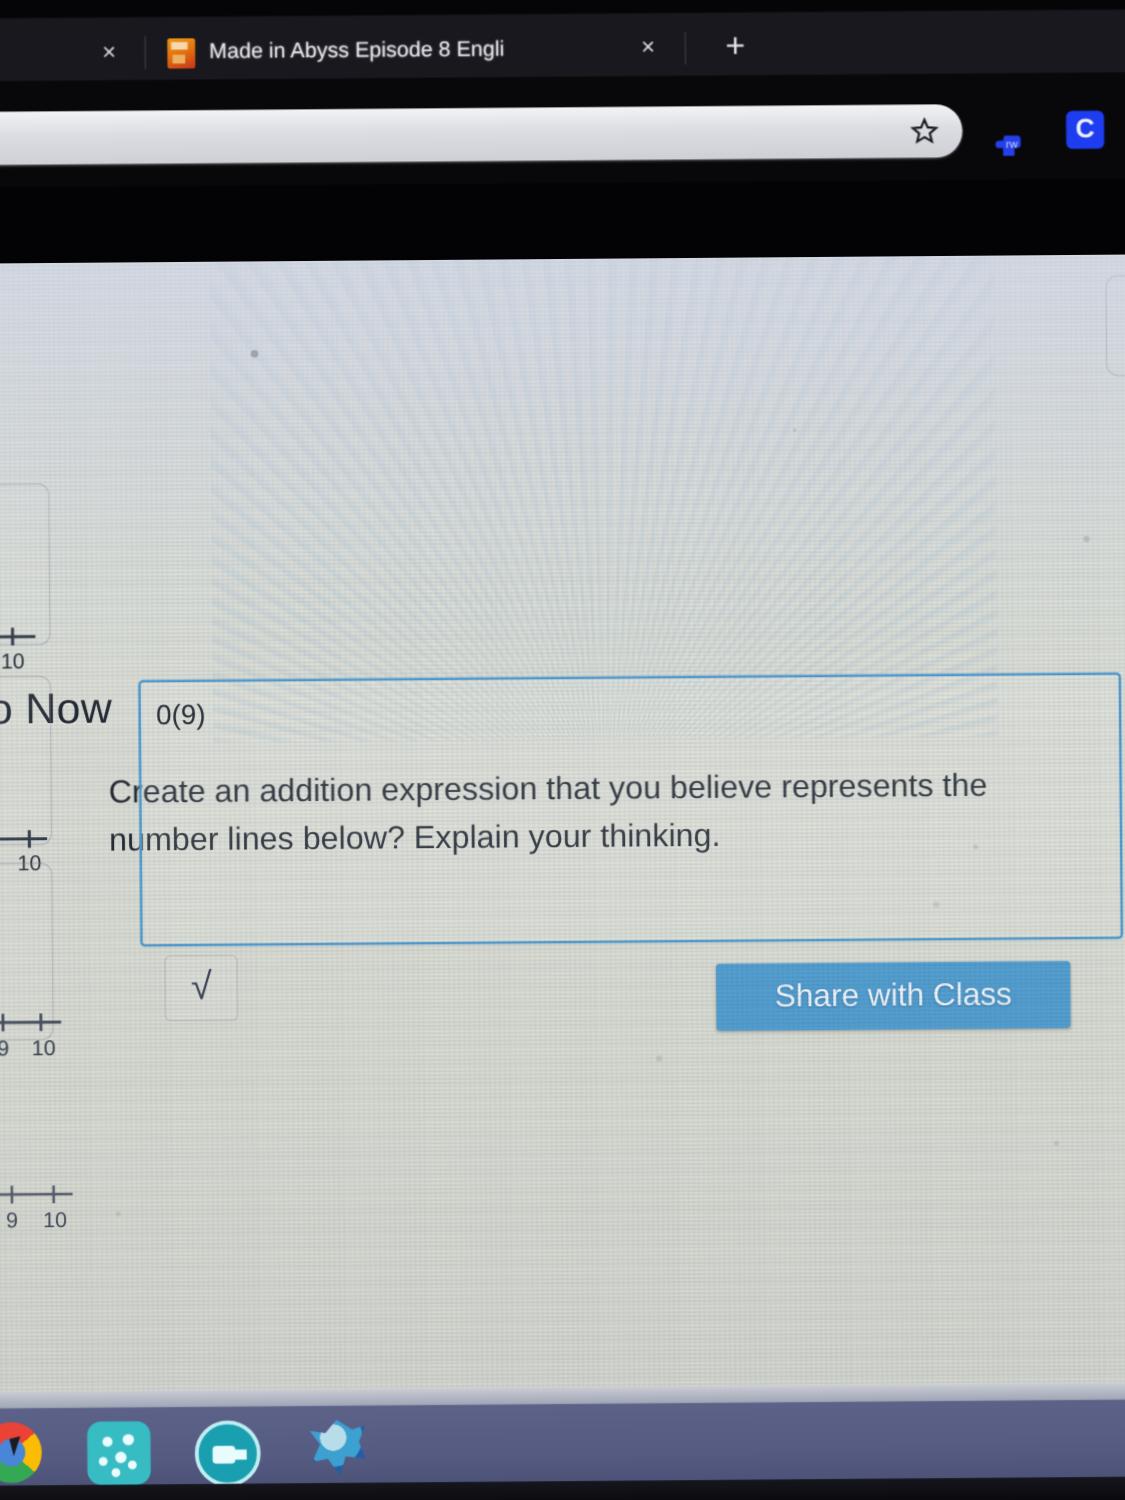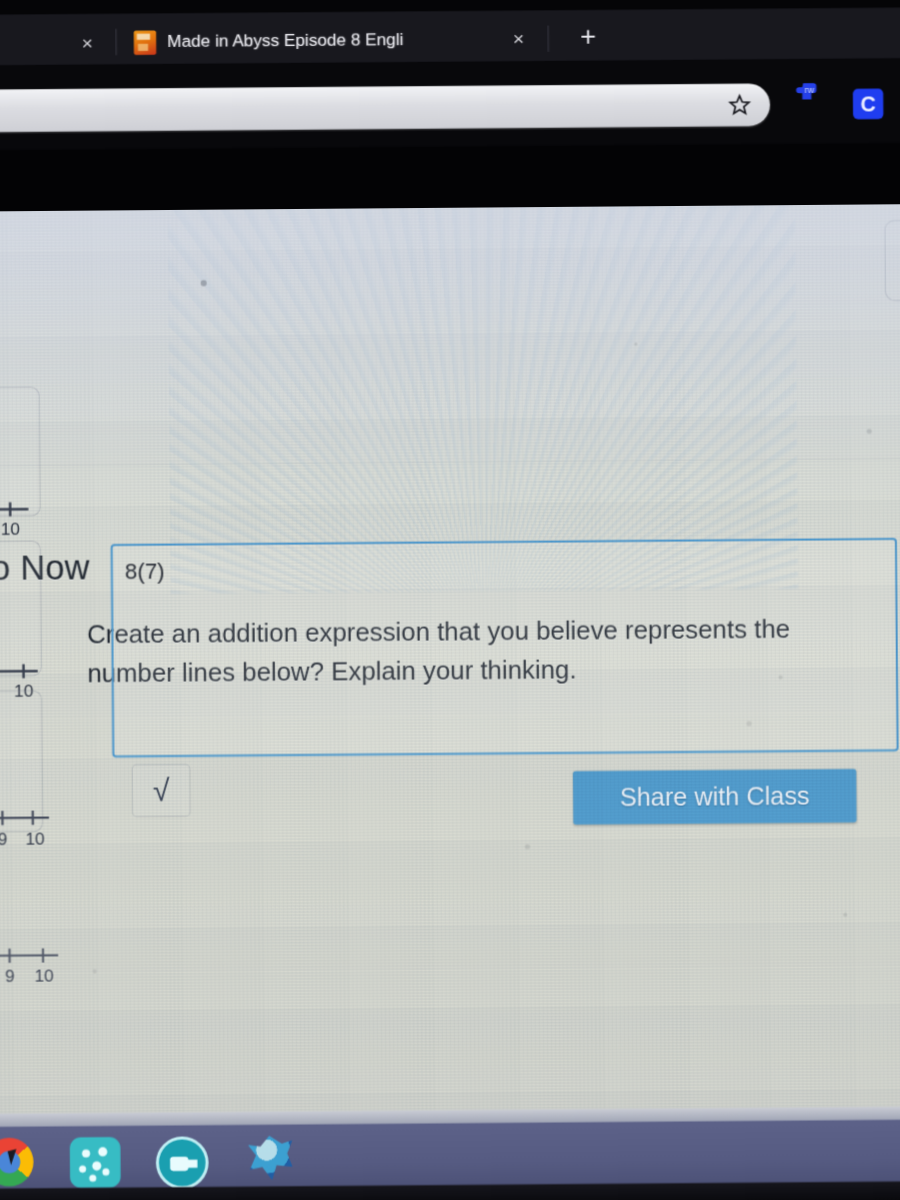--- a/index.html
+++ b/index.html
@@ -71,21 +71,21 @@
   .omnibox{
     position:absolute;left:-60px;top:92px;width:830px;height:42px;
     border-radius:21px;
     background:linear-gradient(180deg,#f2f3f6 0%,#dcdde2 45%,#cfd0d6 100%);
     box-shadow:0 1px 2px rgba(255,255,255,.25);
   }
   .star-icon{
     position:absolute;right:18px;top:9px;width:24px;height:24px;color:#1d1d22;
   }
   .ext-rw{
-    position:absolute;left:795px;top:86px;width:30px;height:28px;
+    position:absolute;left:795px;top:111px;width:30px;height:28px;
   }
   .ext-c{
     position:absolute;left:852px;top:98px;width:30px;height:30px;
     background:#1f3df0;border-radius:5px;
     color:#eef0ff;font-size:21px;font-weight:700;line-height:30px;text-align:center;
   }
   .chrome-gap{
     position:absolute;left:-20px;top:152px;width:950px;height:62px;background:#030305;
   }
 
@@ -297,21 +297,21 @@
       <line x1="100" y1="9" x2="100" y2="23" stroke="#565d6c" stroke-width="2"></line>
       <line x1="133" y1="9" x2="133" y2="23" stroke="#565d6c" stroke-width="2"></line>
       <text x="68" y="42" font-size="17" fill="#454c5b" font-family="Liberation Sans, sans-serif" text-anchor="middle">8</text>
       <text x="100" y="42" font-size="17" fill="#454c5b" font-family="Liberation Sans, sans-serif" text-anchor="middle">9</text>
       <text x="134" y="42" font-size="17" fill="#454c5b" font-family="Liberation Sans, sans-serif" text-anchor="middle">10</text>
     </svg>
 
     <div class="question">Create an addition expression that you believe represents the number lines below? Explain your thinking.</div>
 
     <div class="answerbox">
-      <div class="answer-text">8(7)</div>
+      <div class="answer-text">0(9)</div>
     </div>
 
     <div class="sqrt-btn">
       <div class="sqrt-glyph">√</div>
     </div>
 
     <div class="share-btn">
       <div class="share-label">Share with Class</div>
     </div>
 

